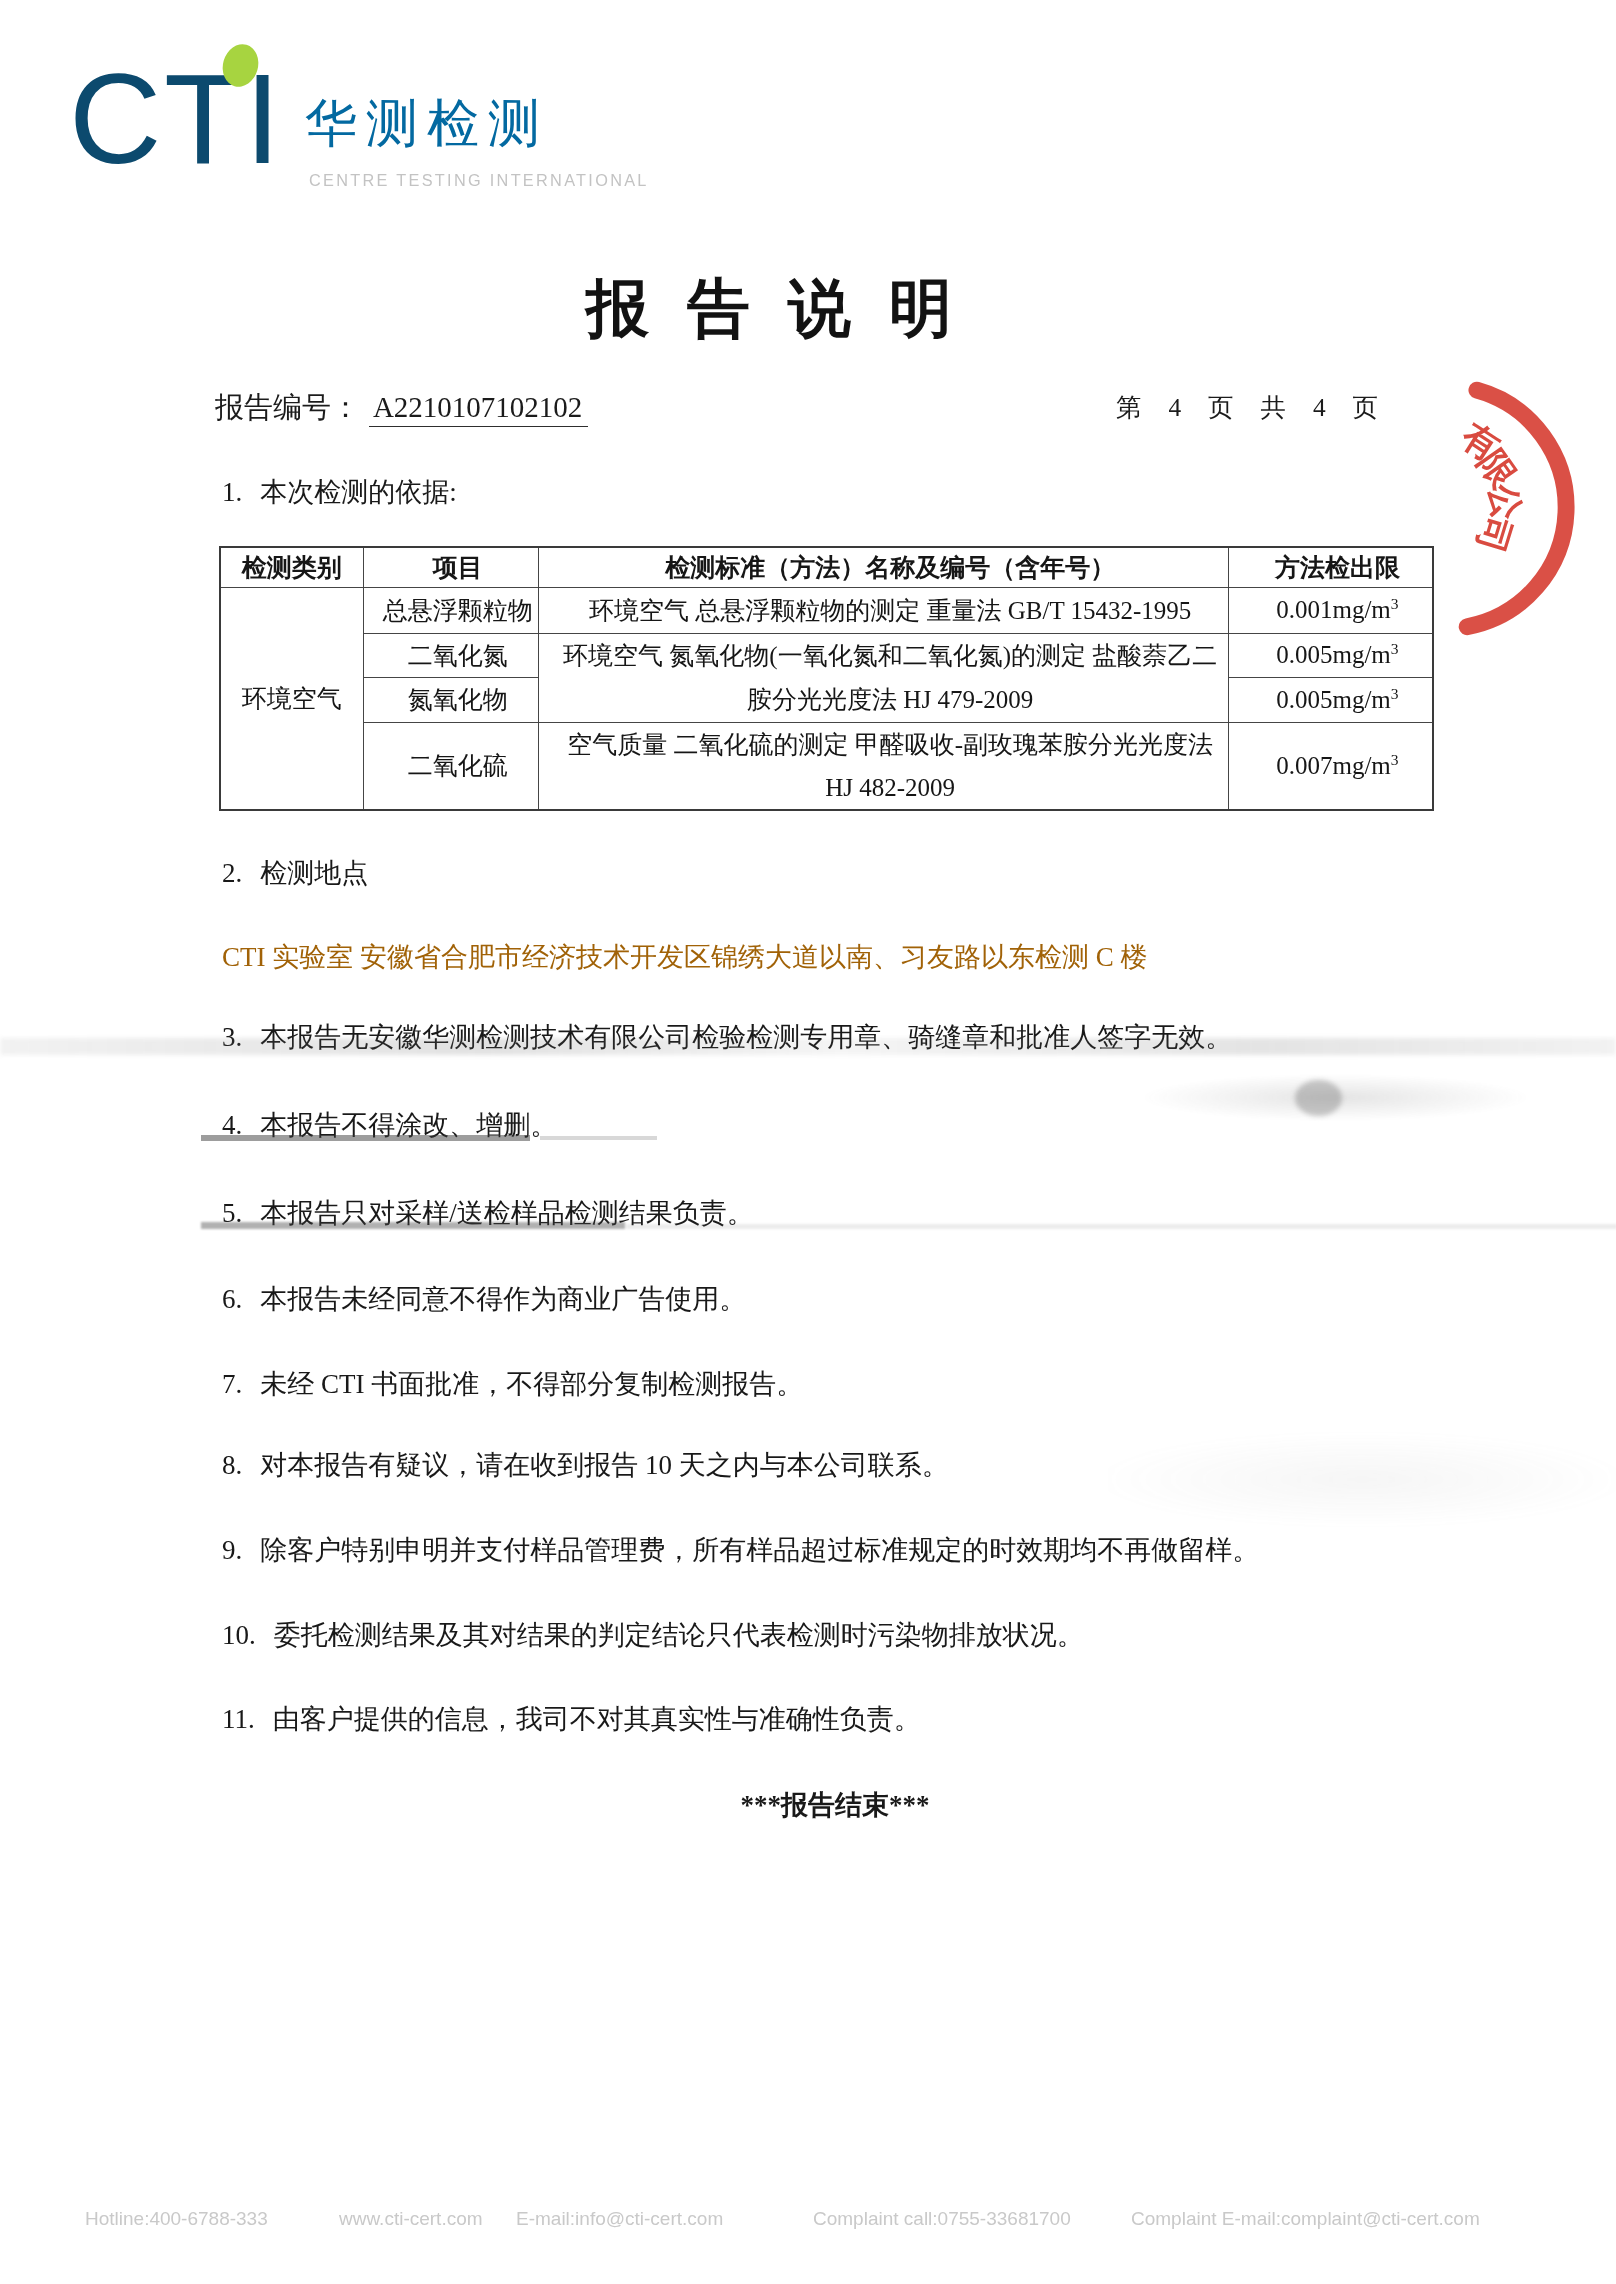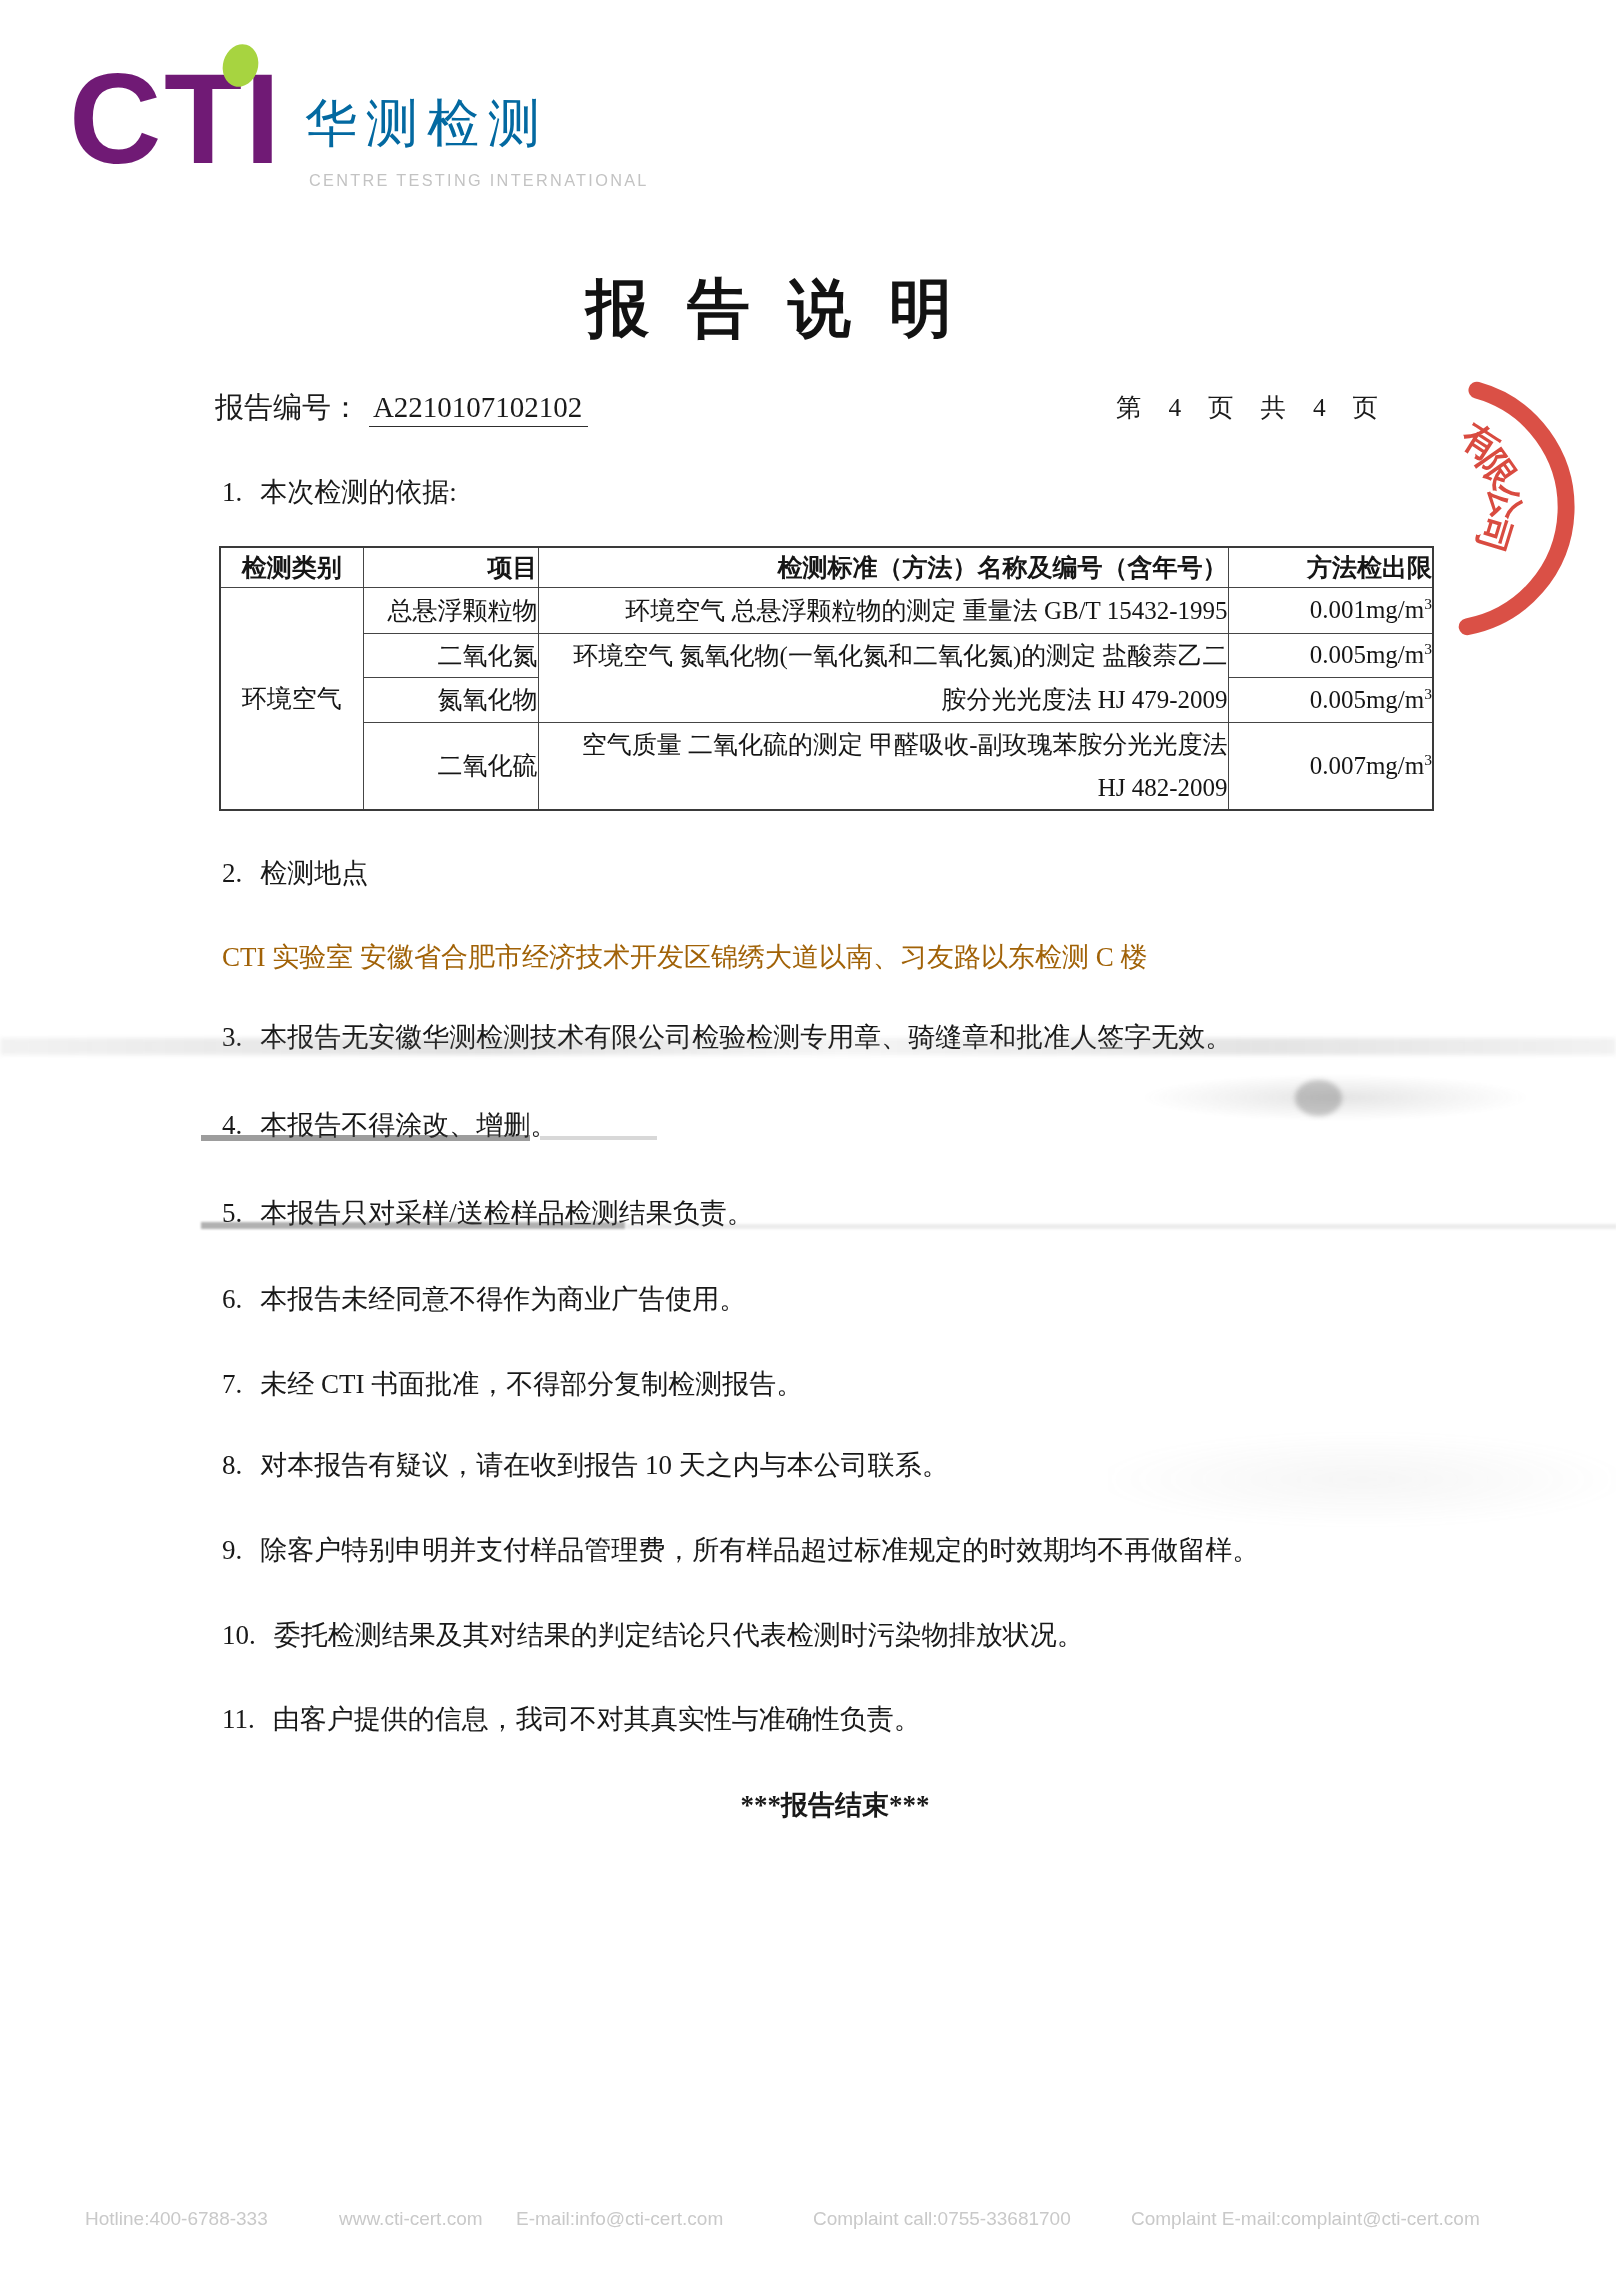--- a/index.html
+++ b/index.html
@@ -1,21 +1,21 @@
 <!DOCTYPE html>
 <html style="font-size:10.4px"><head>
 <meta charset="utf-8">
 <style>
   html,body{margin:0;padding:0;background:#ffffff;}
   .page{position:relative;width:1616px;height:2284px;background:#ffffff;overflow:hidden;
         font-family:"Liberation Serif","DejaVu Serif",serif;color:#1b1b1b;}
 
   
   .logo-cti{position:absolute;left:69px;top:63px;font-family:"Liberation Sans","DejaVu Sans",sans-serif;
-            font-weight:700;font-size:128px;line-height:111px;letter-spacing:2.6px;color:#701a75;text-align:center;}
+            font-weight:400;font-size:128px;line-height:111px;letter-spacing:2.6px;color:#0c4a6e;text-align:center;}
   .logo-dot{position:absolute;left:223px;top:44px;width:35px;height:43px;border-radius:50%;
             background:#a7d440;transform:rotate(16deg);}
   .logo-cn{position:absolute;left:305px;top:81px;font-family:"Liberation Sans","DejaVu Sans",sans-serif;
            font-weight:500;font-size:52px;line-height:85px;letter-spacing:9px;color:#0369a1;}
   .logo-tagline{position:absolute;left:309px;top:171px;font-family:"Liberation Sans","DejaVu Sans",sans-serif;
            font-size:16.3px;letter-spacing:2.3px;color:#c3c3c3;white-space:nowrap;}
 
   
   .doc-title{position:absolute;left:0;top:272px;width:100%;text-align:center;
              font-family:"Liberation Sans","DejaVu Sans",sans-serif;font-weight:bold;color:#121212;
@@ -31,21 +31,21 @@
   
   .note{position:absolute;left:222px;font-size:27px;line-height:33px;display:flex;white-space:nowrap;color:#191919;}
   .note .num{margin-right:18px;}
   .loc-line{position:absolute;left:222px;font-size:27px;line-height:33px;white-space:nowrap;color:#a16207;}
   .end-line{position:absolute;left:0;top:1787px;width:100%;text-align:center;font-size:27px;
             font-weight:600;transform:translateX(27px);color:#191919;}
 
   
   .std-table{position:absolute;left:219px;top:546px;border-collapse:collapse;table-layout:fixed;
              font-size:25px;color:#161616;}
-  .std-table th,.std-table td{border:1.3px solid #454545;padding:0 0 0 14.3px;text-align:right;vertical-align:middle;}
+  .std-table th,.std-table td{border:1.3px solid #454545;padding:0 0 0 14.3px;text-align:center;vertical-align:middle;}
   .std-table{border:2px solid #3a3a3a;}
   .std-table th{font-family:"Liberation Sans","DejaVu Sans",sans-serif;font-weight:700;}
   .std-table th.center,.std-table td.cat{text-align:center;padding-left:0;}
   .std-table sup{font-size:0.62em;vertical-align:super;line-height:0;}
   .mline{display:block;line-height:43px;}
   .r2 .mline{line-height:44px;}
 
   
   .stamp{position:absolute;left:1421px;top:362px;}
 

